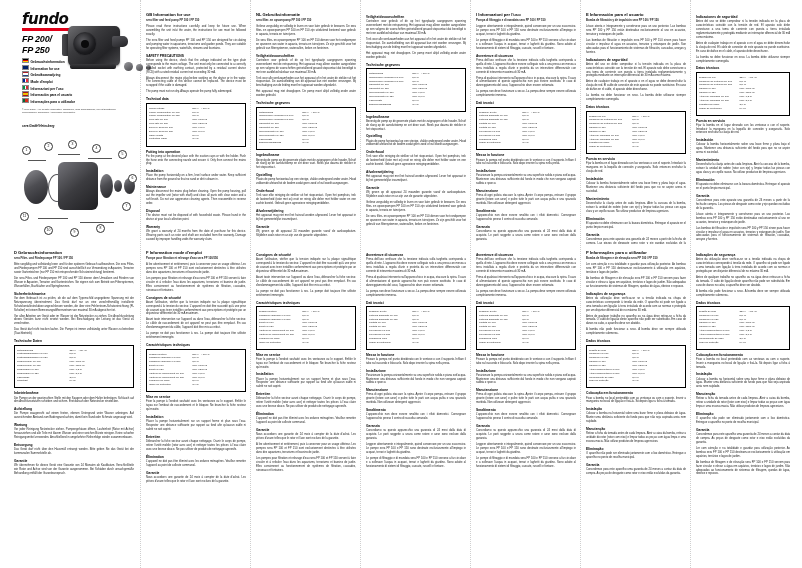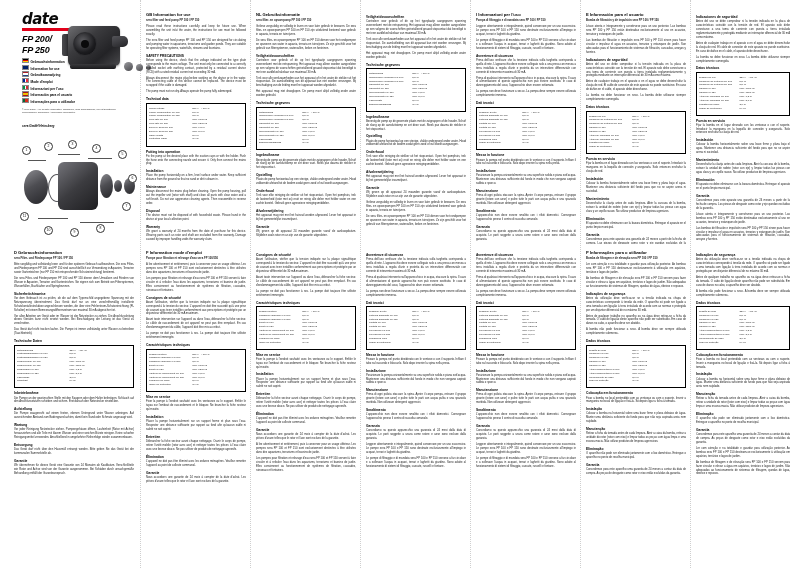--- a/index.html
+++ b/index.html
@@ -275,21 +275,21 @@
 <div id="sheet">
 
   <div class="fold" style="left:140px"></div>
   <div class="fold" style="left:250px"></div>
   <div class="fold" style="left:360px"></div>
   <div class="fold" style="left:470px"></div>
   <div class="fold" style="left:580px"></div>
   <div class="fold" style="left:690px"></div>
 
   <div class="sera-logo">
-    <div class="sera-wordmark">date</div>
+    <div class="sera-wordmark">fundo</div>
     <div class="sera-bar"></div>
   </div>
 
   <div class="prod-title">
     <div>FP 200/</div>
     <div>FP 250</div>
   </div>
 
   <div class="prod-sub">
     <div><span class="flag f-de"></span><span>Gebrauchsinformation</span></div>

